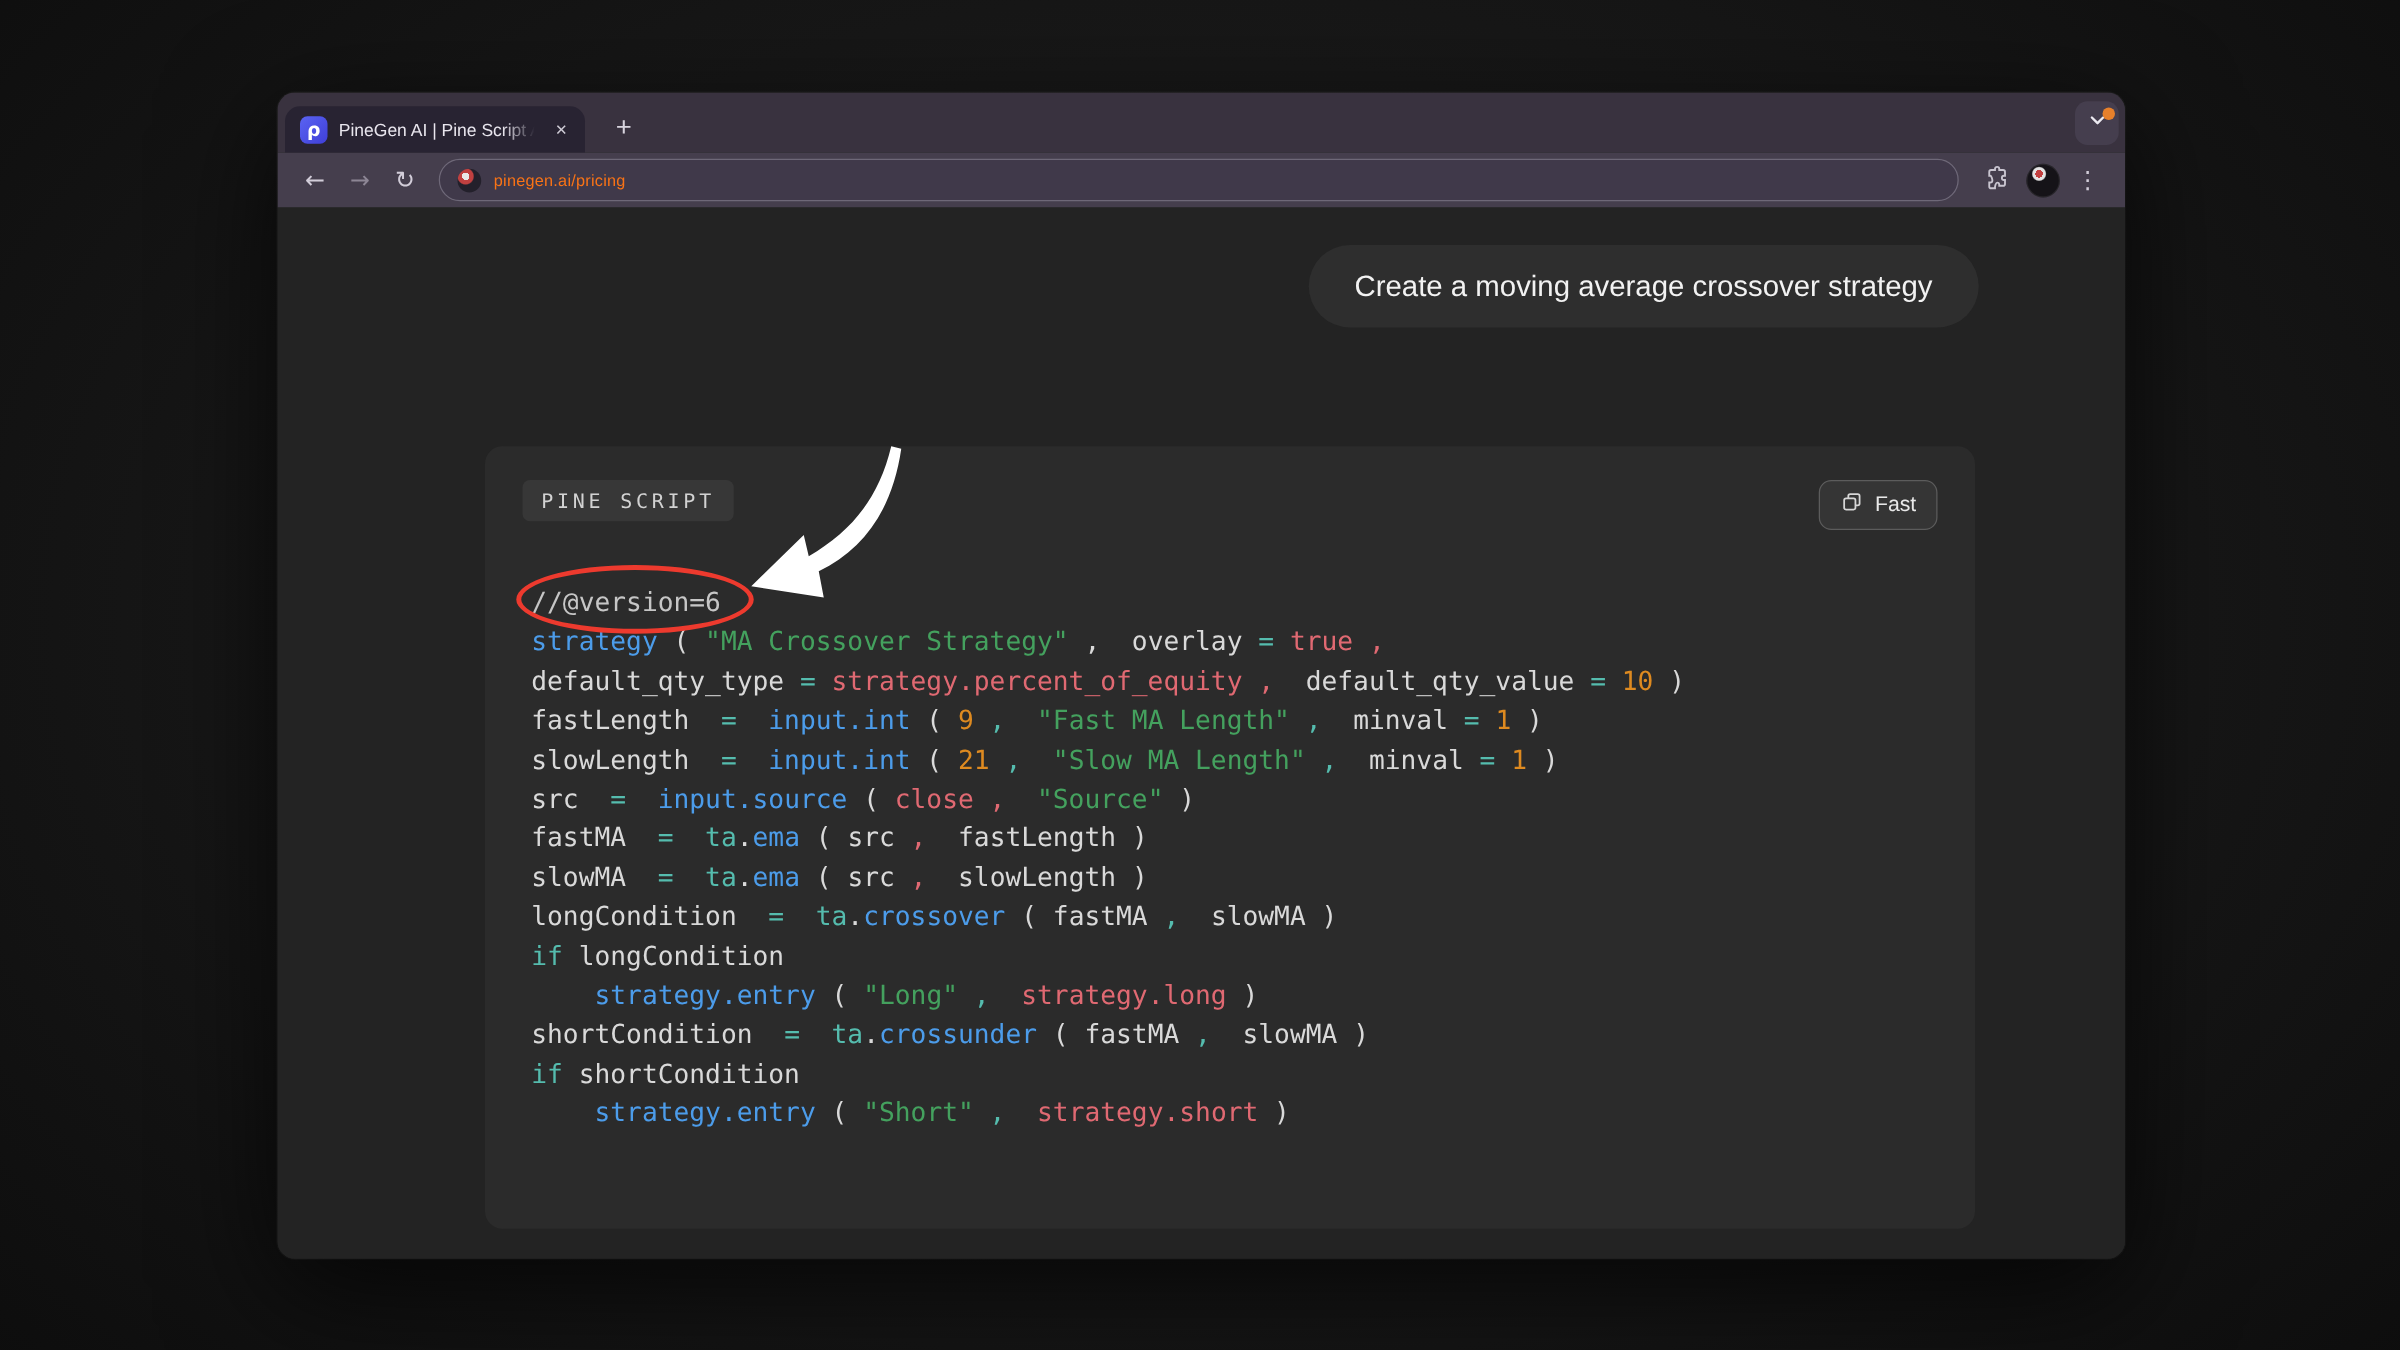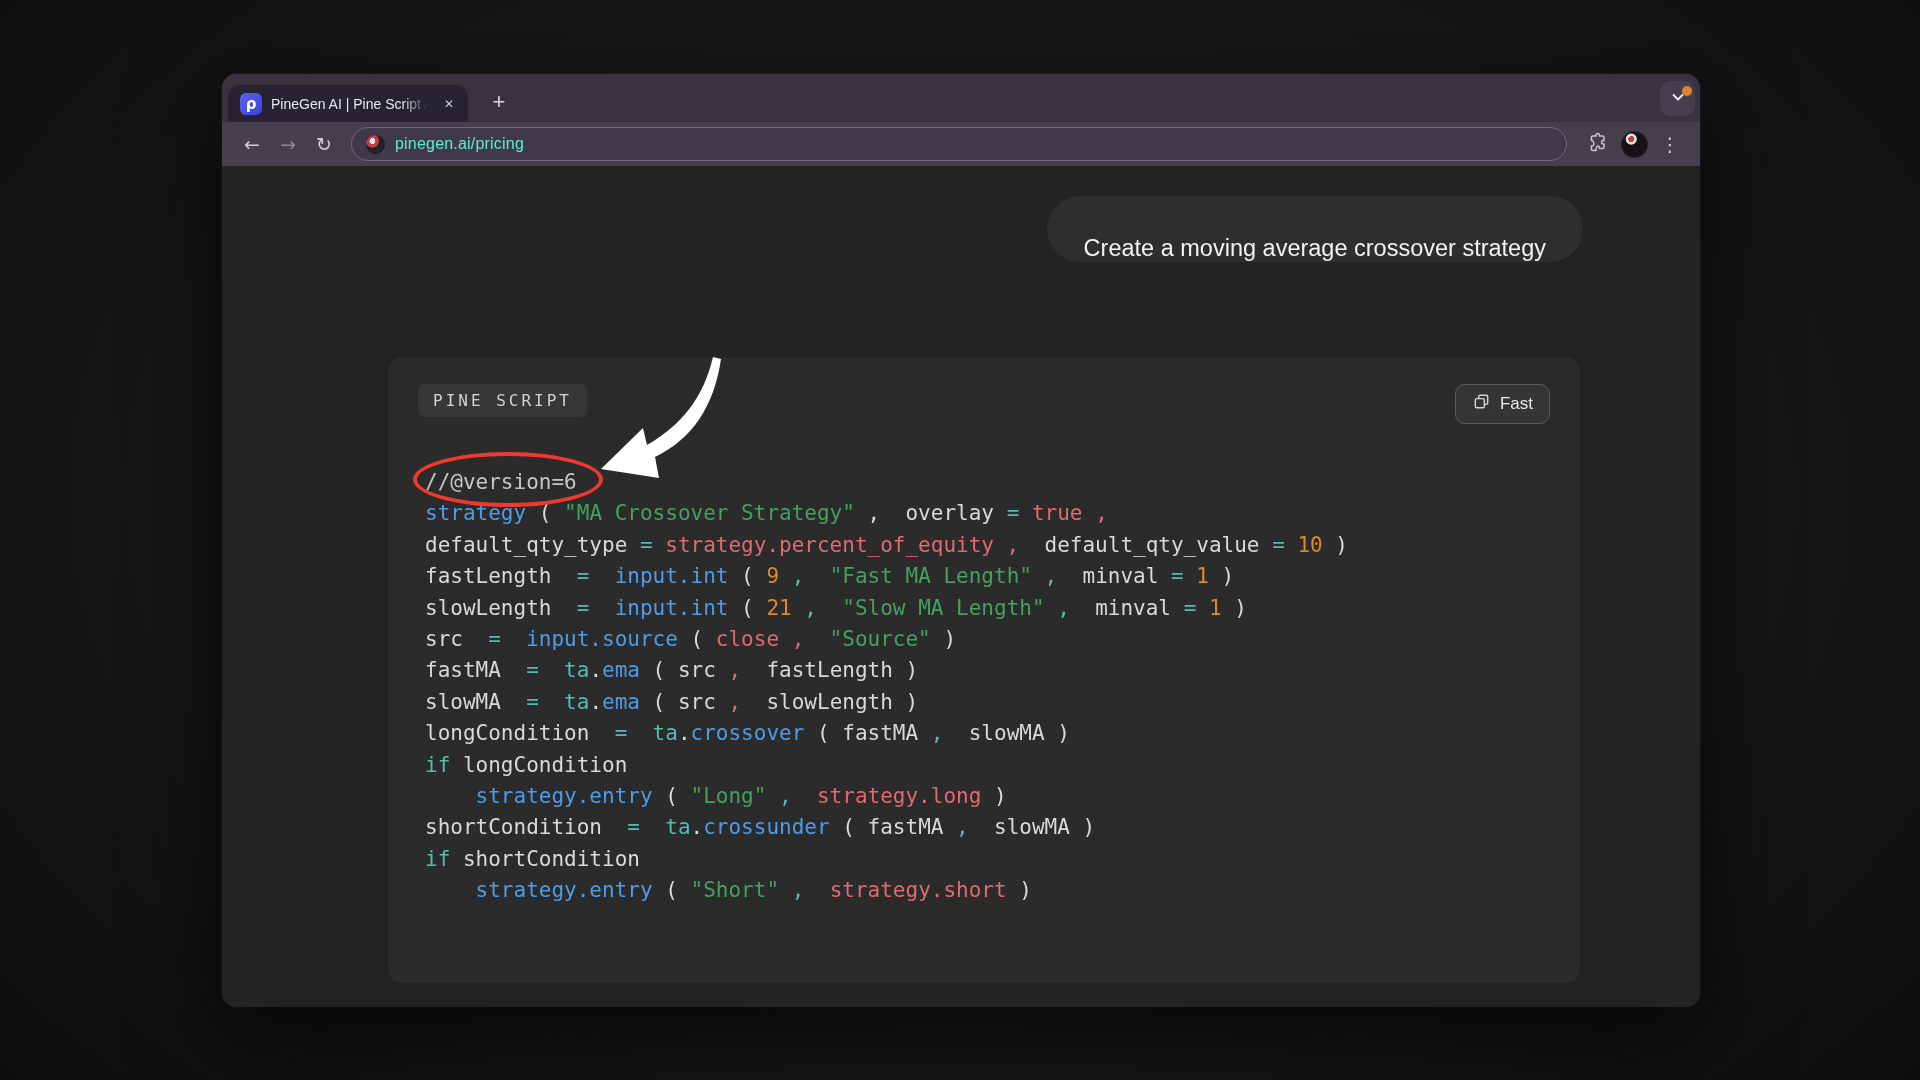--- a/index.html
+++ b/index.html
@@ -64,34 +64,34 @@
   .nav-btn.disabled { color:#8d8695; }
   .address-bar {
     flex:1 1 auto; height:34px; margin:0 12px 0 8px; border-radius:17px;
     background:#40394a; border:1px solid #6e6878;
     display:flex; align-items:center; padding:0 14px; gap:10px; cursor:text;
   }
   .site-favicon {
     width:19px; height:19px; border-radius:50%; flex:0 0 auto;
     background: radial-gradient(circle at 34% 32%, #e8e8e8 0 3px, #c04040 3px 6px, #23202b 7px);
   }
-  .url-text { color:#5eead4; font-size:16px; letter-spacing:0.2px; }
+  .url-text { color:#f97316; font-size:13px; letter-spacing:0.2px; }
   .tool-ic { width:34px; height:34px; display:flex; align-items:center; justify-content:center;
     cursor:pointer; border-radius:50%; }
   .profile-avatar {
     width:27px; height:27px; border-radius:50%;
     background: radial-gradient(circle at 38% 30%, #c24040 0 3px, #e3e3e3 3px 5px, #151318 6px);
     box-shadow: inset 0 0 0 1px rgba(255,255,255,0.08);
   }
   .kebab { color:#d2cdd9; font-size:19px; font-family:"DejaVu Sans", sans-serif; }
   
   .page-content { position:relative; flex:1 1 auto; background:#232323; }
   .user-message-bubble {
     position:absolute; top:30px; right:117px; height:66px; border-radius:33px;
-    background:#2e2e2e; display:flex; align-items:flex-end; padding:0 37px; white-space:nowrap;
+    background:#2e2e2e; display:flex; align-items:center; padding:0 37px; white-space:nowrap;
   }
   .user-message-text { color:#f2f2f2; font-size:23.5px; }
   
   .code-card {
     position:absolute; left:166px; top:191px; width:1192px; height:626px;
     background:#2b2b2b; border-radius:14px;
   }
   .code-card-header {
     position:absolute; left:0; right:0; top:0; padding:27px 30px 0 30px;
     display:flex; justify-content:space-between; align-items:flex-start;

